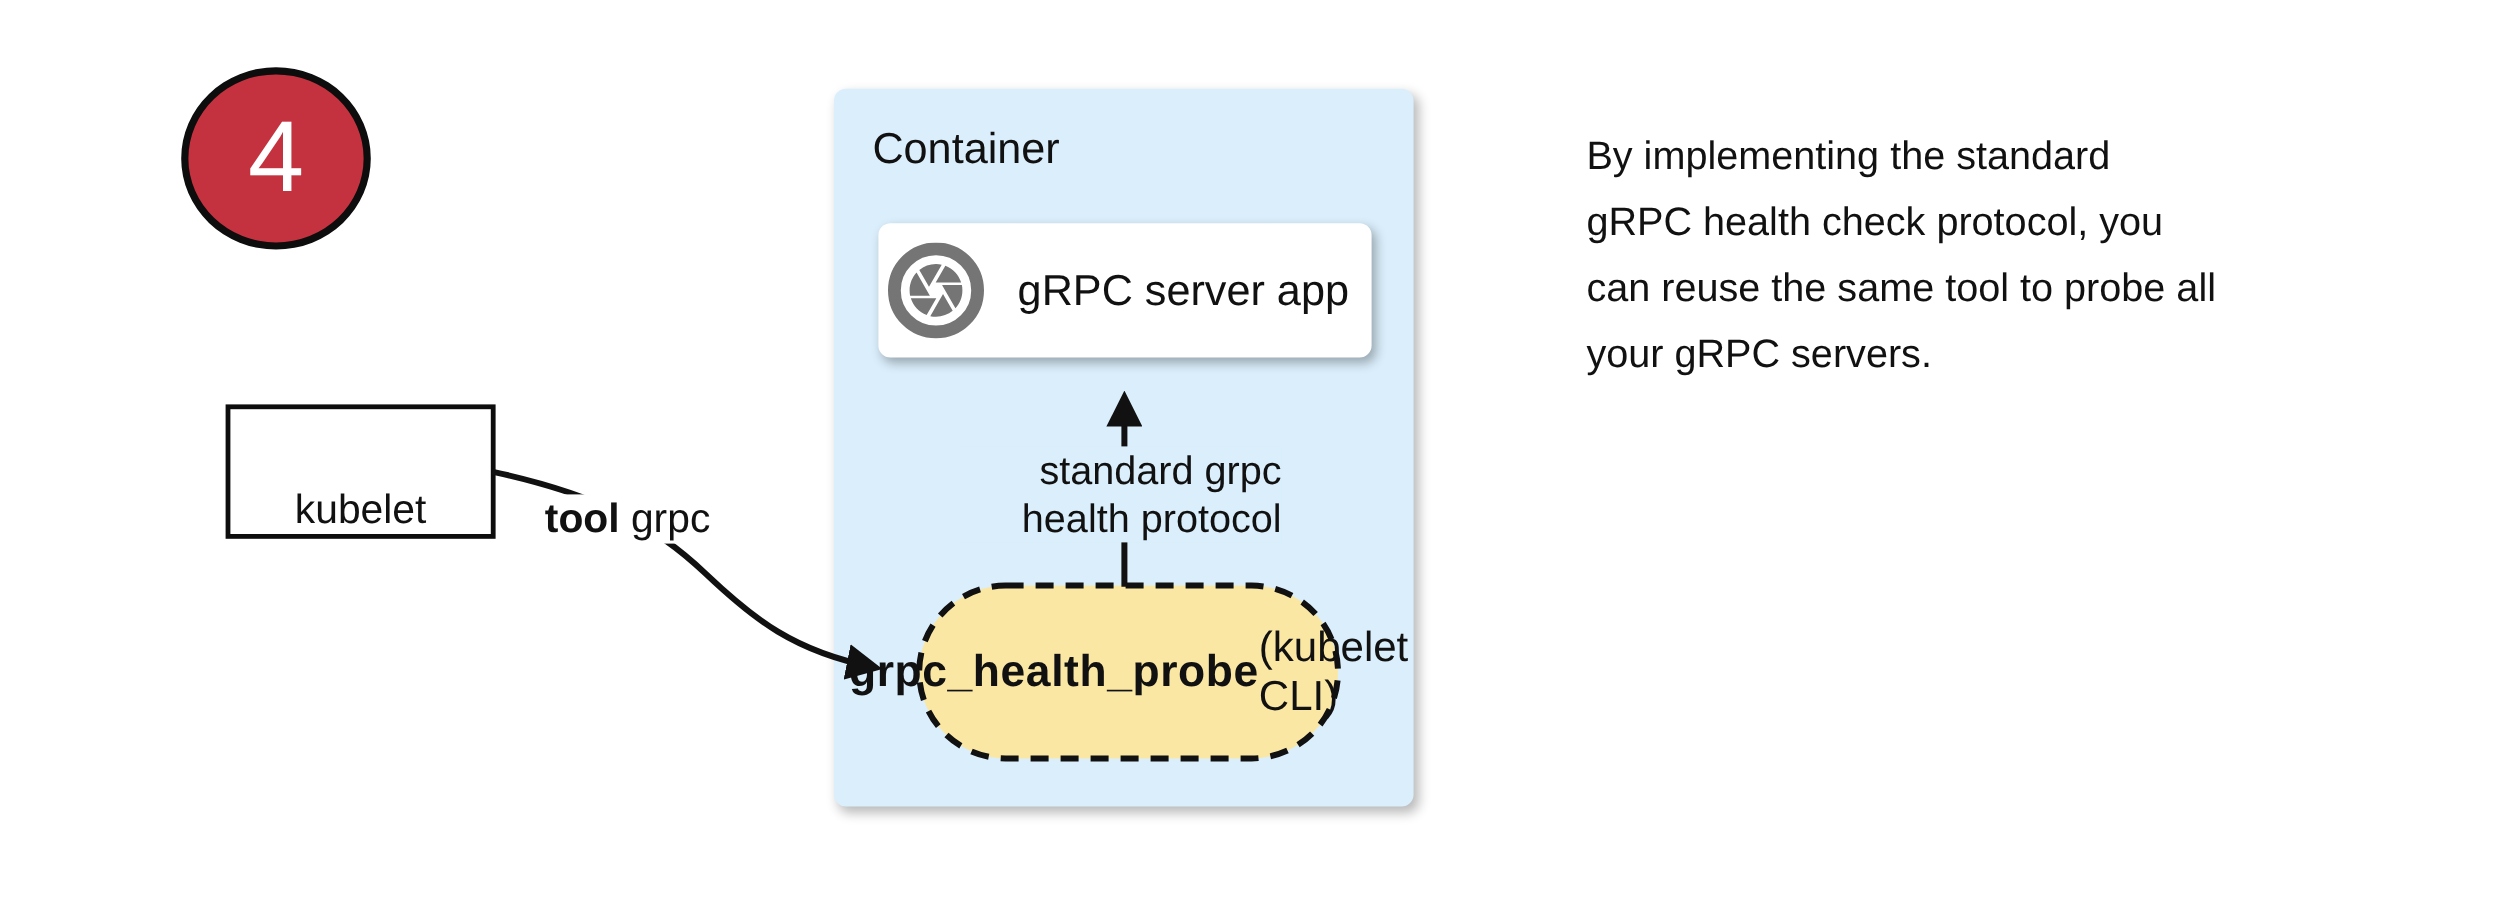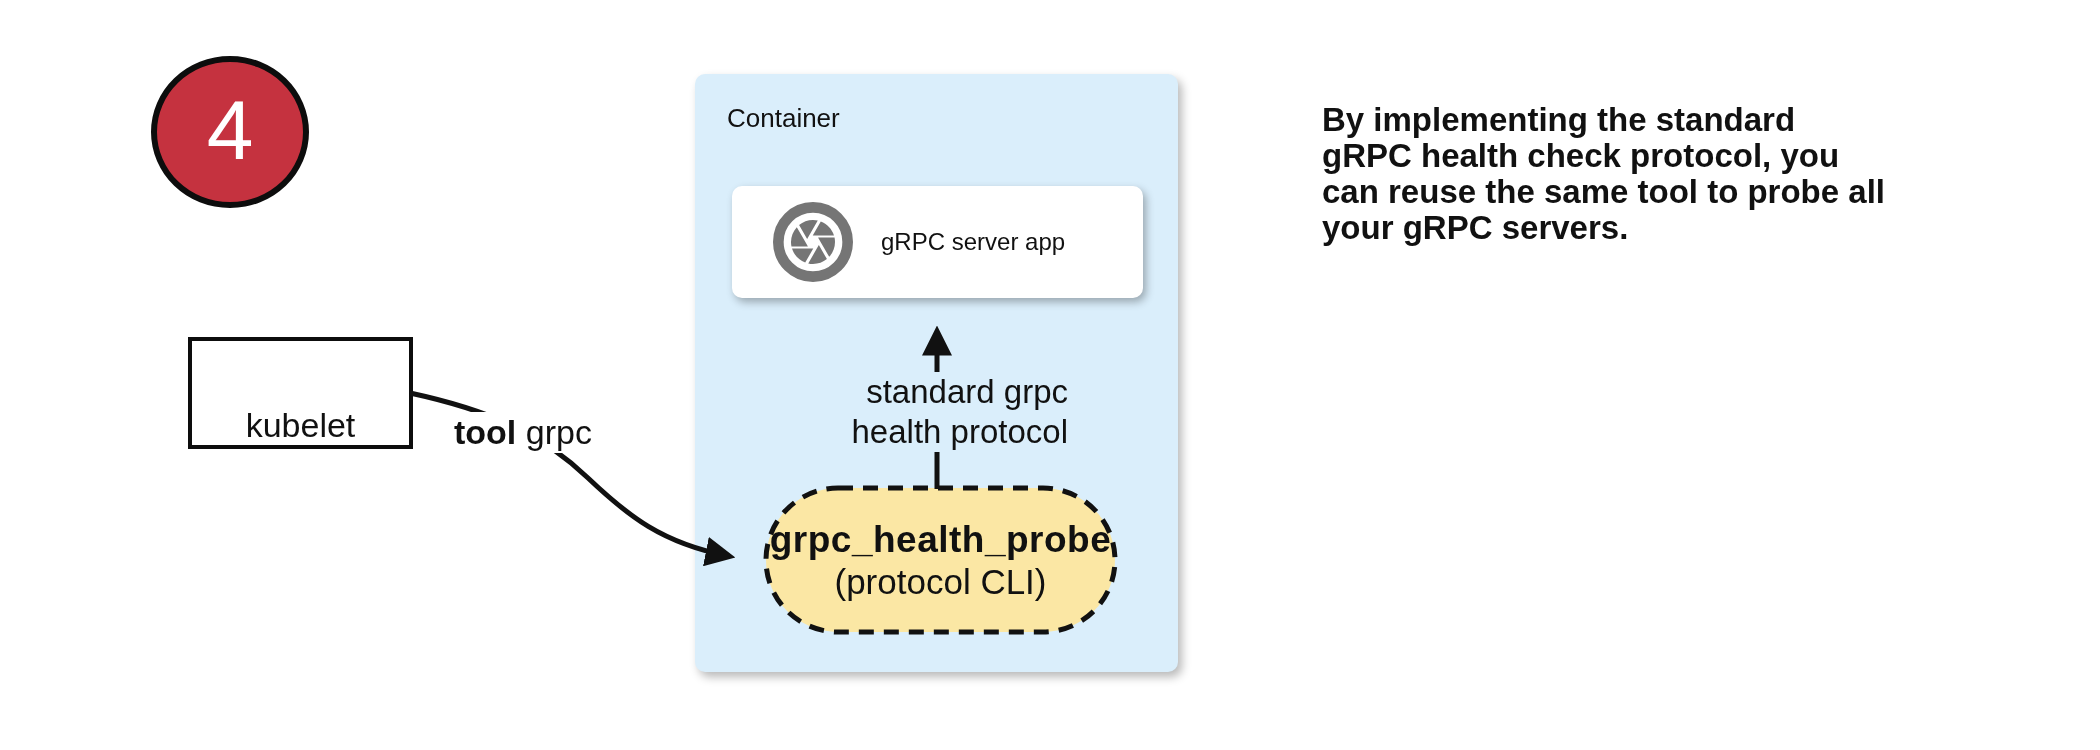--- a/index.html
+++ b/index.html
@@ -38,42 +38,42 @@
   
   .container-box {
     position: absolute; left: 695px; top: 74px;
     width: 483px; height: 598px;
     background: #DAEEFB;
     border-radius: 10px;
     box-shadow: 4px 5px 10px rgba(0,0,0,0.28);
   }
   .container-label {
     position: absolute; left: 32px; top: 29px;
-    font-size: 26px;
+    font-size: 36px;
   }
   .server-box {
     position: absolute; left: 37px; top: 112px;
     width: 411px; height: 112px;
     background: #ffffff; border-radius: 10px;
     box-shadow: 3px 4px 9px rgba(0,0,0,0.30);
     display: flex; align-items: center;
-    padding-left: 41px; box-sizing: border-box; gap: 28px;
-    font-size: 24px;
+    padding-left: 8px; box-sizing: border-box; gap: 28px;
+    font-size: 36px;
   }
   .server-box .icon { width: 80px; height: 80px; display: inline-flex; flex: 0 0 auto; }
   .server-box .icon svg { width: 100%; height: 100%; }
 
   .pill {
     position: absolute; left: 68px; top: 411px;
     width: 355px; height: 150px;
   }
   .pill svg.pill-shape { position: absolute; inset: 0; width: 100%; height: 100%; }
   .pill .pill-text {
     position: absolute; inset: 0;
-    display: flex; flex-direction: column; align-items: center; justify-content: center;
+    display: flex; flex-direction: row; align-items: center; justify-content: center;
     line-height: 1.18;
   }
   .pill-title { font-size: 37px; font-weight: bold; letter-spacing: 0.5px; }
   .pill-sub   { font-size: 35px; }
 
   
   svg.arrows {
     position: absolute; left: 0; top: 0; width: 2100px; height: 750px;
     pointer-events: none;
   }
@@ -87,23 +87,22 @@
   .proto-label {
     position: absolute; left: 800px; top: 372px;
     width: 268px; text-align: right;
     font-size: 33px; line-height: 40px;
     background: #DAEEFB;
     white-space: pre-line;
   }
   .note {
     position: absolute; left: 1322px; top: 102px;
     width: 600px;
-    font-size: 33px; line-height: 36px;
+    font-size: 33px; line-height: 55px;
     white-space: pre-line;
-    font-weight: bold;
   }
 </style>
 </head>
 <body>
 
 <div class="canvas">
 
   <div class="badge">
     <span>4</span>
   </div>
@@ -126,21 +125,21 @@
       </span>
       <span>gRPC server app</span>
     </div>
 
     <div class="pill">
       <svg class="pill-shape" viewBox="0 0 355 150" aria-hidden="true">
         <rect x="3" y="3" width="349" height="144" rx="72" ry="72" fill="#FBE7A4" stroke="#111111" stroke-width="5" stroke-dasharray="15 10"></rect>
       </svg>
       <div class="pill-text">
         <div class="pill-title">grpc_health_probe</div>
-        <div class="pill-sub">(protocol CLI)</div>
+        <div class="pill-sub">(kubelet CLI)</div>
       </div>
     </div>
   </div>
 
   <svg class="arrows">
     <defs>
       <marker id="arrowhead" viewBox="0 0 10 10" refX="7.5" refY="5" markerWidth="6" markerHeight="6" orient="auto-start-reverse">
         <path d="M 0 0 L 10 5 L 0 10 z" fill="#111111"></path>
       </marker>
     </defs>

